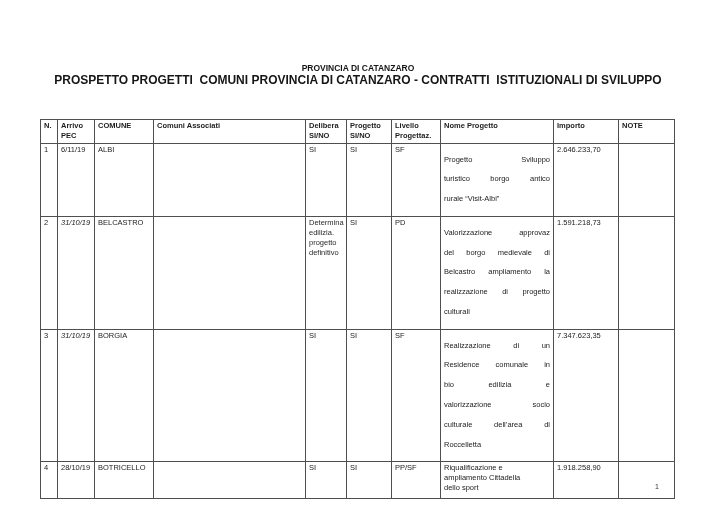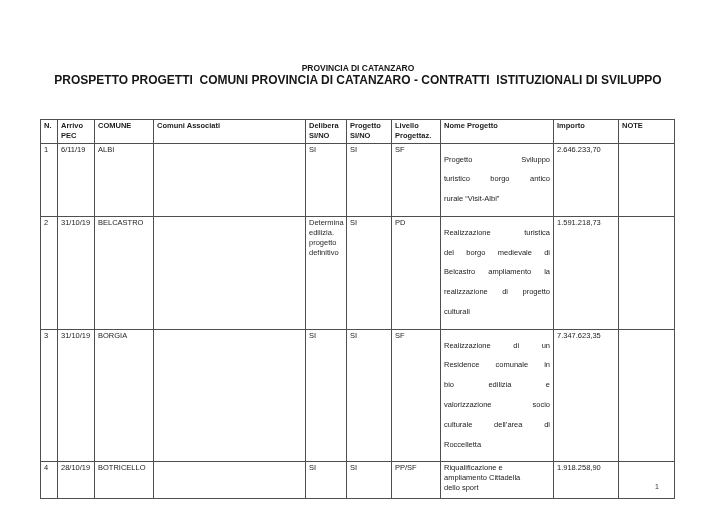--- a/index.html
+++ b/index.html
@@ -41,21 +41,21 @@
     padding: 1px 3px 2px 3px;
     font-size: 7.5px;
     line-height: 1.32;
     white-space: pre-line;
     overflow: hidden;
     font-weight: normal;
   }
   table.projects th { font-weight: bold; }
   th.small-hd { font-size: 6.2px; line-height: 1.3; }
   td.small-cell { font-size: 6px; line-height: 1.35; color: #2a2a2a; }
-  td.pec-offset { padding-top: 12px; }
+  td.pec-offset { padding-top: 12px; font-style: italic; }
   .nome div { white-space: normal; }
   .jline { text-align: justify; text-align-last: justify; }
   tr.hdr { height: 23px; }
   tr.r1 { height: 42px; }
   tr.r2 { height: 63px; }
   tr.r3 { height: 60px; }
   tr.r4 { height: 37px; }
   .pagenum {
     position: absolute;
     top: 483px;
@@ -125,21 +125,21 @@
       <td class="pec-offset">31/10/19</td>
       <td>BELCASTRO</td>
       <td></td>
       <td class="small-cell">Determina
 edilizia.
 progetto
 definitivo</td>
       <td>SI</td>
       <td>PD</td>
       <td class="nome">
-        <div class="jline">Realizzazione turistica</div>
+        <div class="jline">Valorizzazione approvaz</div>
         <div class="jline">del borgo medievale di</div>
         <div class="jline">Belcastro ampliamento la</div>
         <div class="jline">realizzazione di progetto</div>
         <div>culturali</div>
       </td>
       <td>1.591.218,73</td>
       <td></td>
     </tr>
 
     <tr class="r3">

